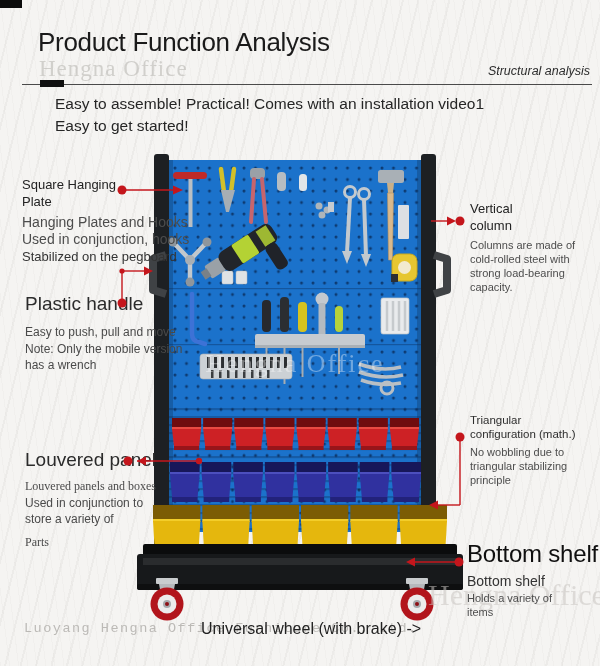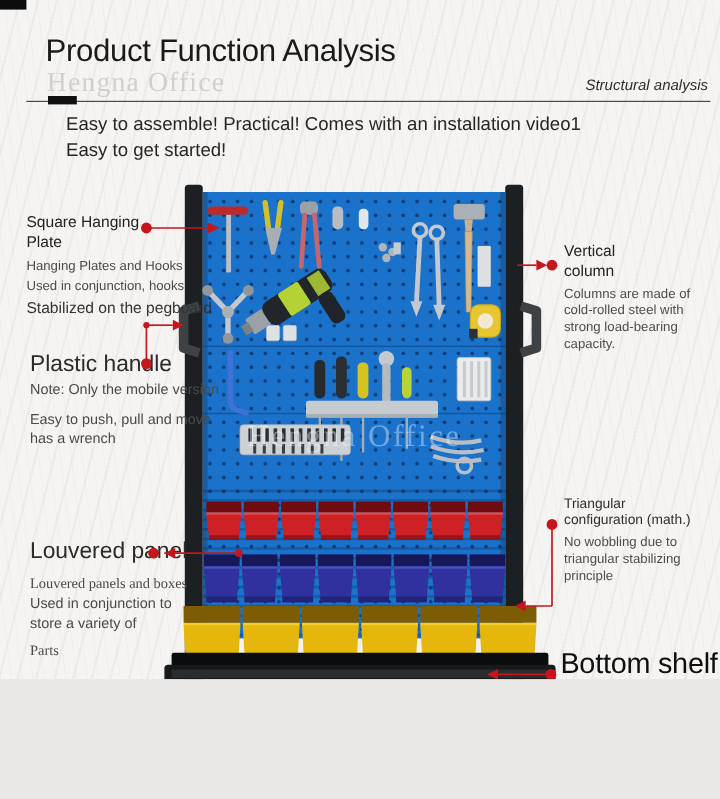--- a/index.html
+++ b/index.html
@@ -1,17 +1,17 @@
 <!DOCTYPE html>
 <html><head>
 <meta charset="utf-8">
 <style>
   html,body{margin:0;padding:0;background:#e9e8e6;}
   .page{
-    position:relative;width:600px;height:566px;overflow:hidden;
+    position:relative;width:600px;height:666px;overflow:hidden;
     background:#f5f4f2;
     background-image:
       repeating-linear-gradient(104deg, rgba(215,213,210,0.28) 0 2px, rgba(0,0,0,0) 2px 15px),
       repeating-linear-gradient(83deg, rgba(226,224,221,0.22) 0 1px, rgba(0,0,0,0) 1px 9px);
     font-family:"Liberation Sans", sans-serif;
     -webkit-font-smoothing:antialiased;
   }
   .abs{position:absolute;}
   .corner-sliver{left:0;top:0;width:22px;height:8px;background:#0c0c0c;z-index:6;}
   .title{left:38px;top:27px;font-size:26px;font-weight:500;letter-spacing:-0.3px;color:#1a1a1a;z-index:4;}
@@ -21,21 +21,21 @@
   .divider-thick{left:40px;top:80px;width:24px;height:7px;background:#101010;z-index:5;}
   .subtitle{left:55px;top:93px;font-size:15.5px;line-height:22px;color:#262626;z-index:4;white-space:nowrap;}
 
   .co{z-index:6;white-space:nowrap;}
   .co div{white-space:nowrap;}
   .co-t13{font-size:13px;line-height:17px;font-weight:500;color:#232323;}
   .co-t19{font-size:19px;line-height:24px;font-weight:500;color:#2b2b2b;}
   .co-t24{font-size:24px;line-height:28px;font-weight:500;color:#0f0f0f;letter-spacing:-0.2px;}
   .co-t14{font-size:14px;line-height:19px;color:#333;}
   .co-t115{font-size:11.5px;line-height:14px;font-weight:500;color:#2e2e2e;}
-  .co-b11{font-size:11px;line-height:17px;color:#4c4c4c;}
+  .co-b11{font-size:14px;line-height:17px;color:#4c4c4c;}
   .co-b11t{font-size:11px;line-height:14px;color:#4d4d4d;}
   .co-b12{font-size:12px;line-height:16.5px;color:#4a4a4a;}
   .co-b13{font-size:13px;line-height:18px;color:#333;}
   .mt6{margin-top:6px;font-family:Liberation Serif, serif;}
   .mt4{margin-top:4px;}
   .mt8{margin-top:8px;}
 
   .cart-svg{left:135px;top:148px;z-index:1;}
   .connectors{left:0;top:0;z-index:7;pointer-events:none;}
   .connectors g{stroke:#c4161c;fill:#c4161c;stroke-width:1.4px;}
@@ -425,22 +425,22 @@
   <div class="abs co" style="left:22px;top:176px;">
     <div class="co-t13">Square Hanging</div>
     <div class="co-t13">Plate</div>
     <div class="co-b11 mt4">Hanging Plates and Hooks</div>
     <div class="co-b11">Used in conjunction, hooks</div>
     <div class="co-b13">Stabilized on the pegboard</div>
   </div>
 
   <div class="abs co" style="left:25px;top:292px;">
     <div class="co-t19">Plastic handle</div>
+    <div class="co-b12 mt8">Easy to push, pull and move</div>
     <div class="co-b12">Note: Only the mobile version</div>
-    <div class="co-b12 mt8">Easy to push, pull and move</div>
     <div class="co-b12">has a wrench</div>
   </div>
 
   <div class="abs co" style="left:25px;top:448px;">
     <div class="co-t19">Louvered panel</div>
     <div class="co-b12 mt6">Louvered panels and boxes</div>
     <div class="co-b12">Used in conjunction to</div>
     <div class="co-b12">store a variety of</div>
     <div class="co-b12 mt6">Parts</div>
   </div>

